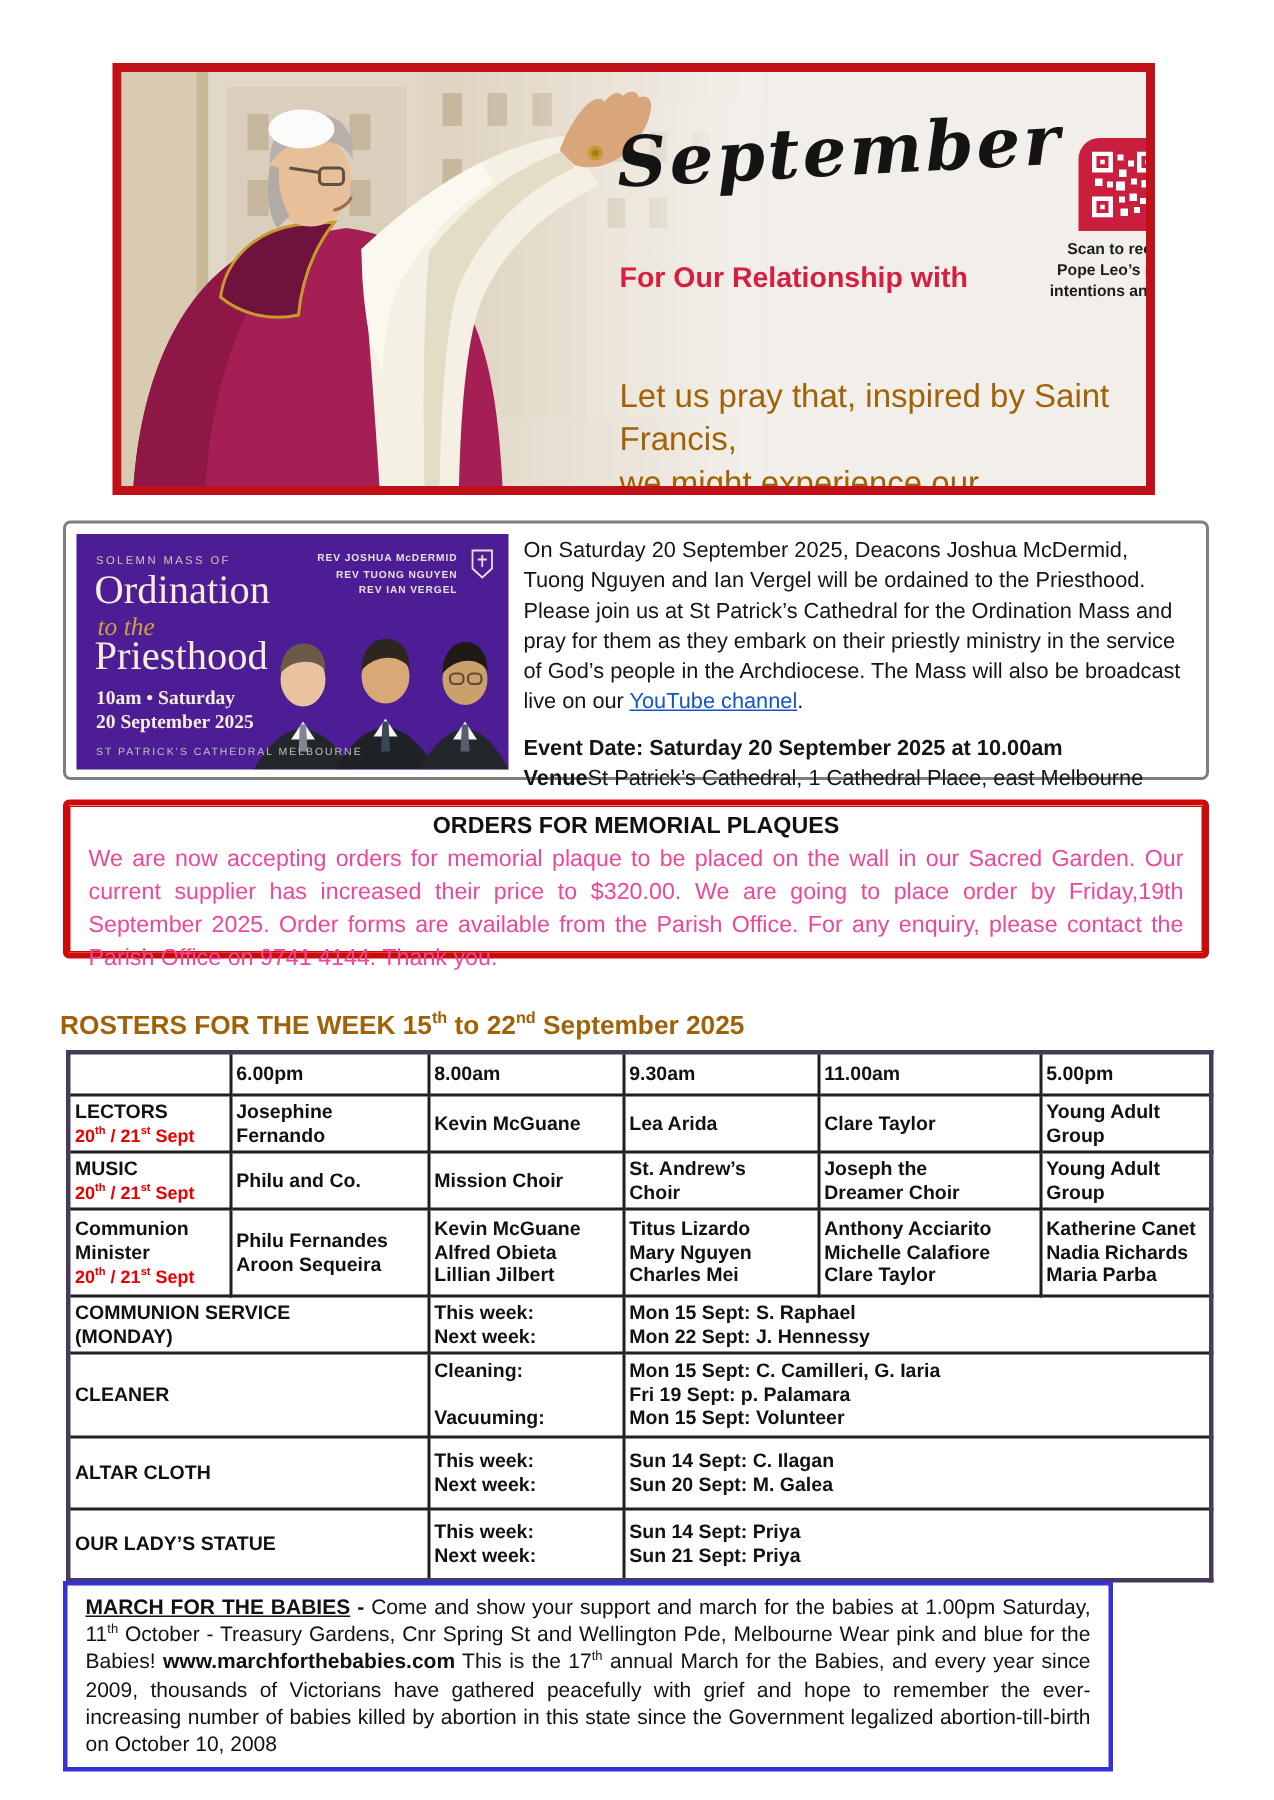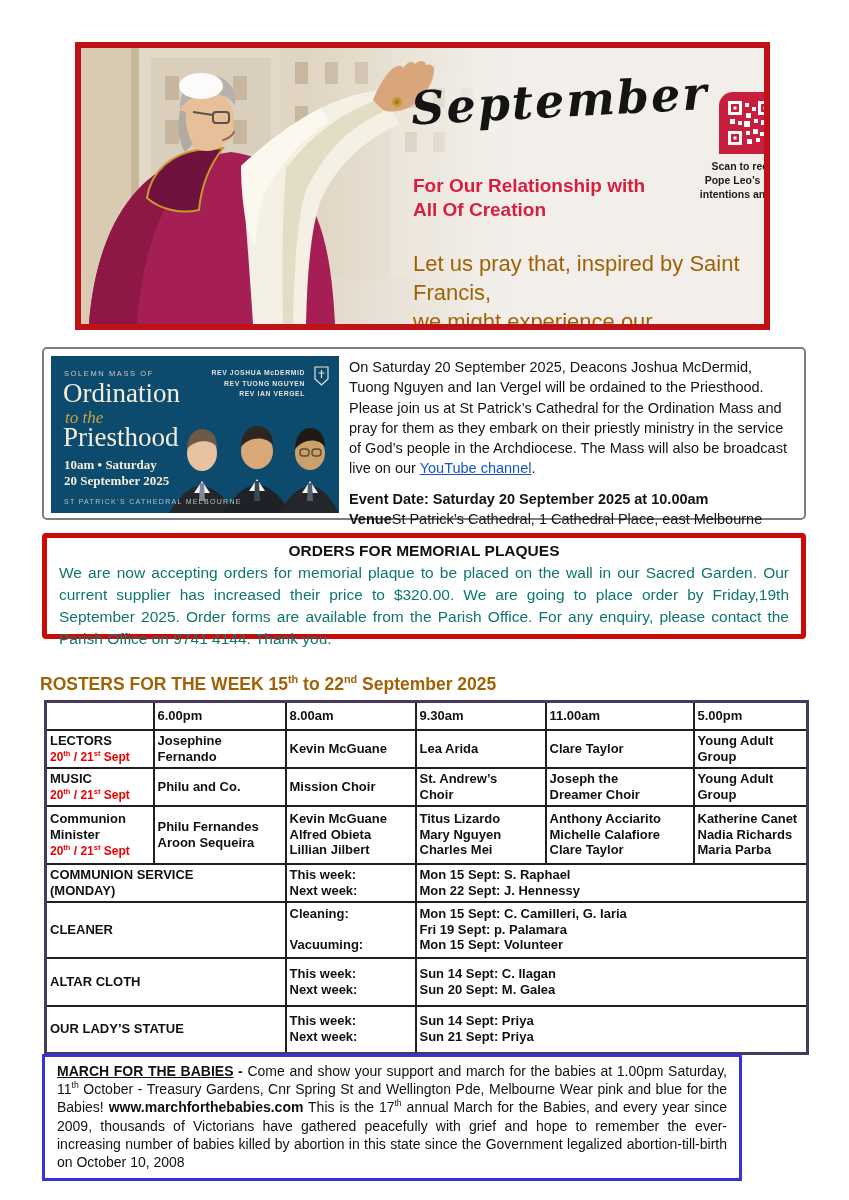--- a/index.html
+++ b/index.html
@@ -20,21 +20,21 @@
                  line-height:1.32;margin-top:27px; }
   .qr-block { position:absolute; left:594px; top:44px; width:150px; text-align:center; }
   .qr-shape { display:inline-block; width:62px; height:62px; background:#c81f3e;
               border-radius:14px 14px 14px 0; padding:9px; }
   .qr-caption { margin-top:5px; font-size:10.5px; font-weight:bold; color:#1c1c1c; line-height:1.35; }
 
   
   .ordination { position:absolute; left:42px; top:347px; width:764px; height:173px;
                 border:2px solid #7e7e82; border-radius:5px; background:#fff; display:flex; }
   .poster { position:relative; flex:0 0 288px; height:157px; margin:7px 0 0 7px;
-            background:#0c4a6e; overflow:hidden; }
+            background:#4c1d95; overflow:hidden; }
   .poster-kicker { position:absolute; left:13px; top:13px; font-size:7.5px; letter-spacing:1.6px;
                    color:#cfc9bb; }
   .poster-t1 { position:absolute; left:12px; top:22px; font-family:Liberation Serif, serif;
                font-size:27px; color:#f3edda; }
   .poster-t2 { position:absolute; left:14px; top:52px; font-family:"Liberation Serif", serif;
                font-style:italic; font-size:17px; color:#c9a43f; }
   .poster-t3 { position:absolute; left:12px; top:66px; font-family:"Liberation Serif", serif;
                font-size:27px; color:#f3edda; }
   .poster-names { position:absolute; right:34px; top:12px; text-align:right; font-size:6.8px;
                   letter-spacing:0.6px; color:#e2e2dc; line-height:1.55; font-weight:bold; }
@@ -46,21 +46,21 @@
   .poster-portraits { position:absolute; right:0; bottom:0; }
   .ord-text { flex:1; padding:8px 10px 6px 10px; font-size:14.5px; color:#141414; line-height:1.40; }
   .ord-link { color:#1155cc; text-decoration:underline; cursor:pointer; }
   .ord-event { margin-top:10px; }
 
   
   .memorial { position:absolute; left:42px; top:533px; width:764px; height:106px;
               border:4px solid #cc0a0a; border-radius:4px; padding:5px 13px 0 13px;
               box-shadow:0 0 0 1px #cc0a0a inset; background:#fff; }
   .memorial-title { text-align:center; font-size:15.5px; font-weight:bold; color:#111; }
-  .memorial-body { margin-top:2px; font-size:15.5px; color:#0f766e; line-height:1.42;
+  .memorial-body { margin-top:2px; font-size:15.5px; color:#ec4899; line-height:1.42;
                    text-align:justify; }
 
   
   .rosters-title { position:absolute; left:40px; top:673px; font-size:17.5px; font-weight:bold;
                    color:#a16207; }
   .rosters-title sup { font-size:62%; }
   table.roster { position:absolute; left:44px; top:700px; width:762px; border-collapse:collapse;
                  border:3px solid #483a5c; table-layout:fixed; }
   table.roster td { border:2px solid #1f1f1f; font-weight:bold; font-size:13px; color:#111;
                     text-align:left; vertical-align:middle; padding:2px 3px; line-height:1.22;
@@ -192,21 +192,20 @@
           </g>
         </svg>
       </span>
       <div class="qr-caption pre">Scan to receive
 Pope Leo’s prayer
 intentions and more</div>
     </div>
 
     <div class="banner-heading">
       <div>For Our Relationship with</div>
-      <div>All Of Creation</div>
     </div>
     <div class="banner-body pre">Let us pray that, inspired by Saint Francis,
 we might experience our interdependence
 with all creatures who are loved by God
 and worthy of love and respect.</div>
   </div>
 
   <div class="ordination">
     <div class="poster">
       <svg class="poster-portraits" width="178" height="112" viewBox="0 0 178 112" xmlns="http://www.w3.org/2000/svg">

